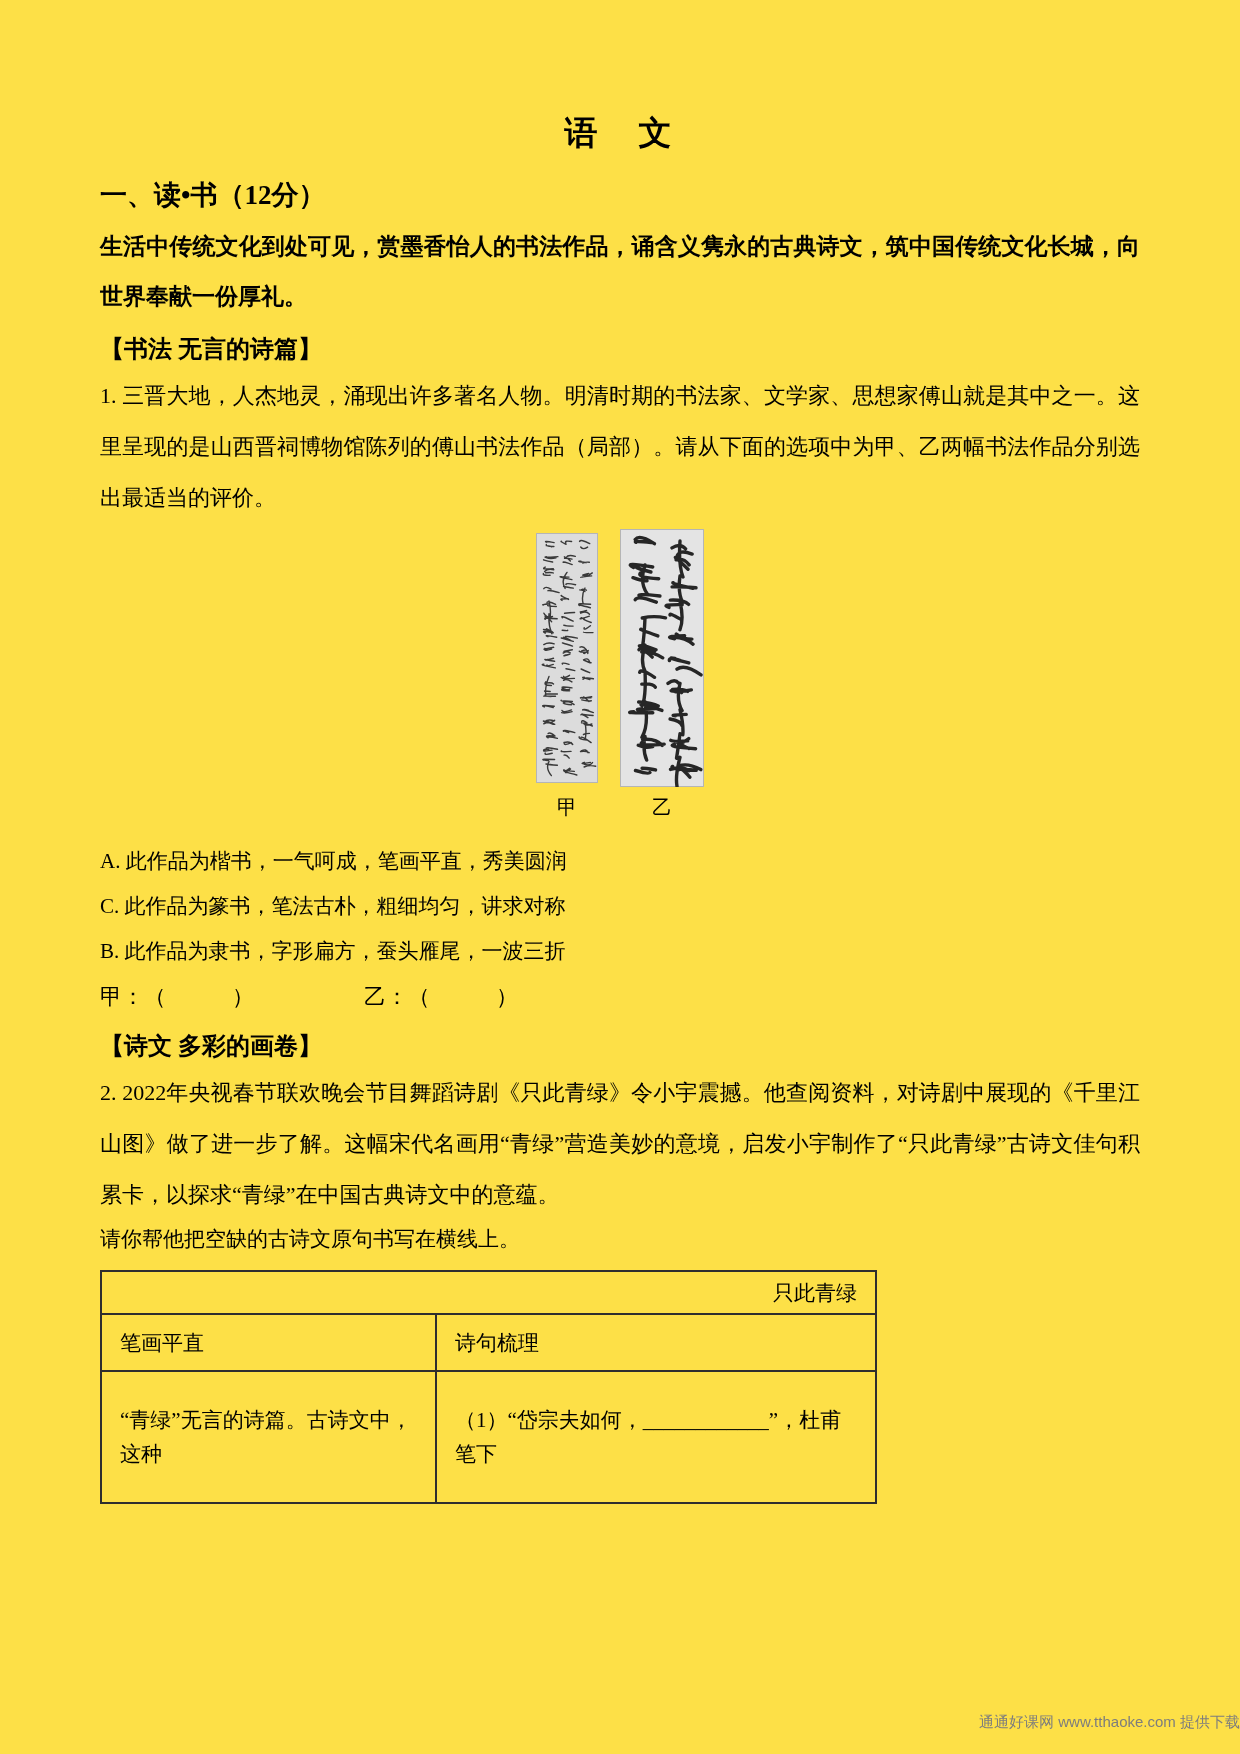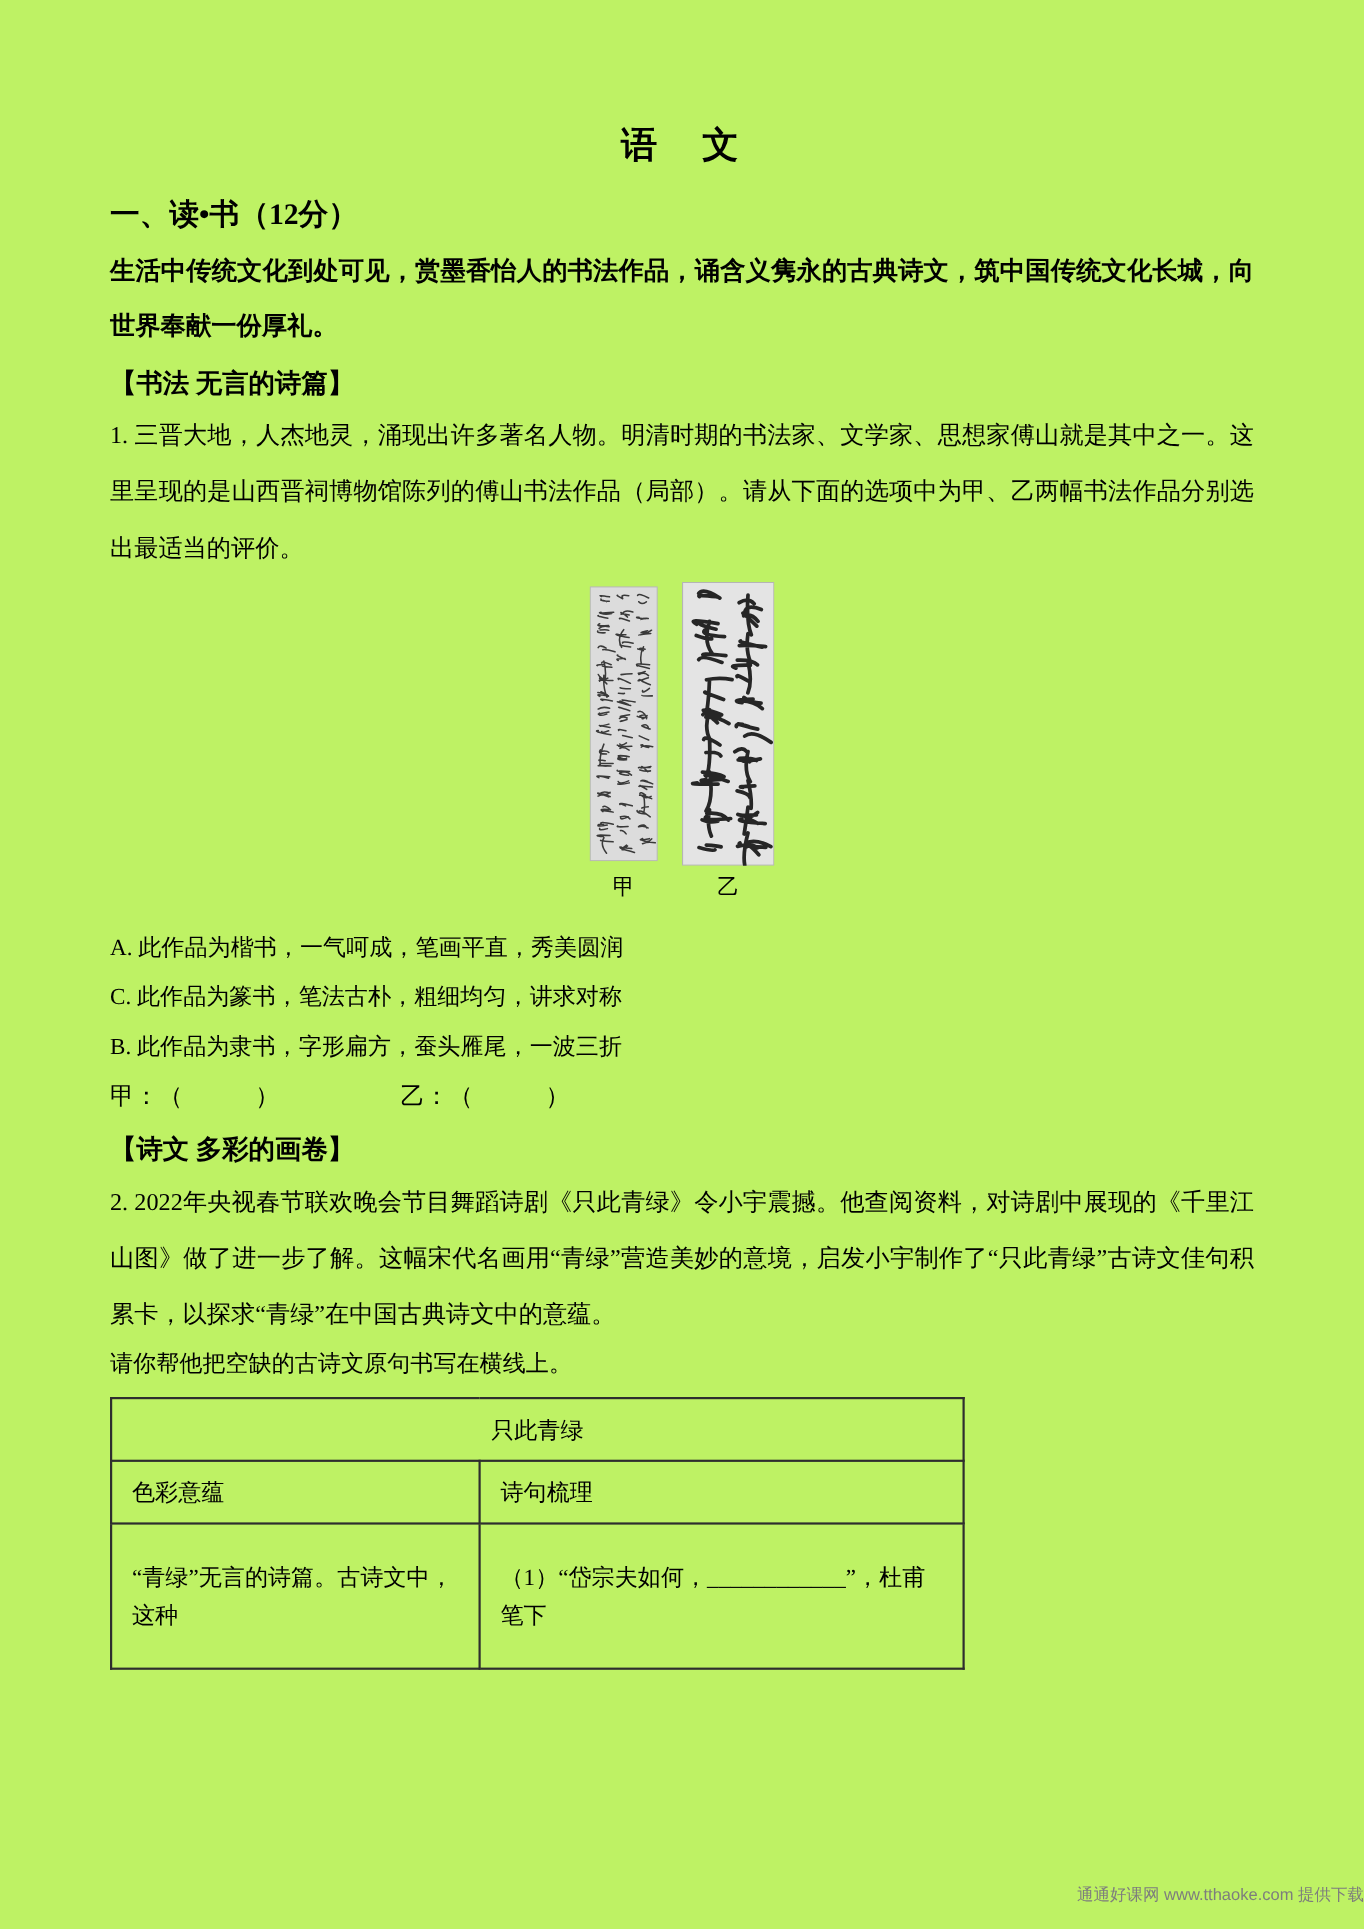--- a/index.html
+++ b/index.html
@@ -1,21 +1,21 @@
 <!DOCTYPE html>
 <html><head>
 <meta charset="utf-8">
 <style>
   * { margin:0; padding:0; box-sizing:border-box; }
   html,body { background:#ffffff; }
   .page {
     position:relative;
     width:1240px; height:1754px;
     margin:0 auto;
-    background:#bef264;
+    background:#fde047;
     color:#000;
     font-family:"Liberation Serif","DejaVu Serif",serif;
     overflow:hidden;
   }
   .content { padding:112px 100px 0 100px; }
 
   .title {
     text-align:center;
     font-size:33px; font-weight:bold;
     line-height:42px;
@@ -78,21 +78,21 @@
     width:775px;
     border-collapse:collapse;
     table-layout:fixed;
   }
   table.accum-card td {
     border:2px solid #2e2e2e;
     font-size:21px;
     padding:0 18px;
     vertical-align:middle;
   }
-  td.t-title { text-align:center; height:57px; }
+  td.t-title { text-align:right; height:43px; }
   td.t-head  { height:57px; }
   td.t-body  { height:132px; vertical-align:top; padding-top:20px; line-height:34px; }
 
   .footer {
     position:absolute;
     left:0; right:0; bottom:22px;
     text-align:right;
     font-size:15px;
     color:#7d7d7d;
     font-family:"Liberation Sans","DejaVu Sans",sans-serif;
@@ -148,21 +148,21 @@
     <table class="accum-card">
       <colgroup>
           <col style="width:335px">
           <col style="width:440px">
         </colgroup>
       <tbody>
         <tr>
           <td class="t-title" colspan="2">只此青绿</td>
         </tr>
         <tr>
-          <td class="t-head">色彩意蕴</td>
+          <td class="t-head">笔画平直</td>
           <td class="t-head">诗句梳理</td>
         </tr>
         <tr>
           <td class="t-body">“青绿”无言的诗篇。古诗文中，这种</td>
           <td class="t-body">（1）“岱宗夫如何，____________”，杜甫笔下</td>
         </tr>
       </tbody>
     </table>
 
   </div>

